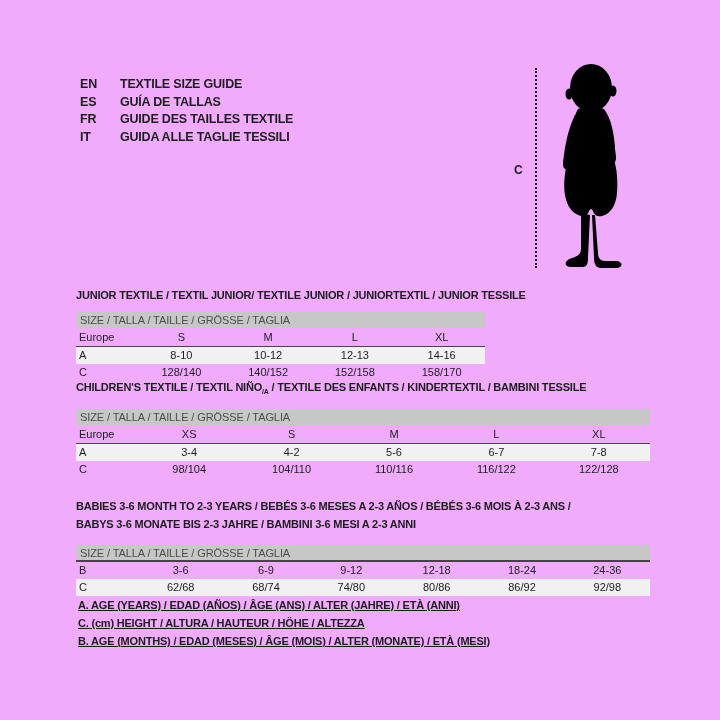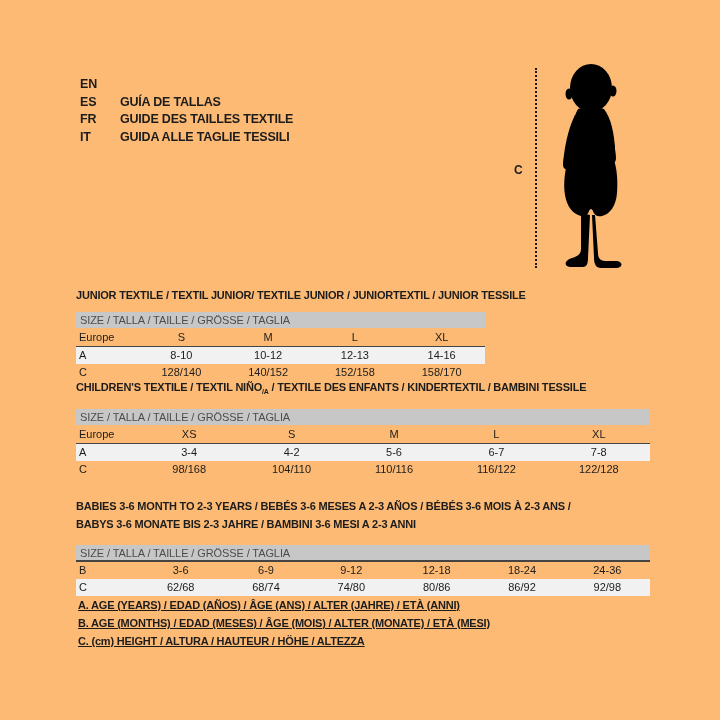--- a/index.html
+++ b/index.html
@@ -1,17 +1,17 @@
 <!DOCTYPE html>
 <html><head>
 <meta charset="utf-8">
 <style>
   html,body{margin:0;padding:0;background:#fff;}
   #page{
-    position:relative;width:720px;height:720px;background:#fdba74;
+    position:relative;width:720px;height:720px;background:#f0abfc;
     font-family:"Liberation Sans", sans-serif;color:#1c1c1c;overflow:hidden;
   }
   
   #lang-list{position:absolute;left:80px;top:76px;}
   .lang-row{display:flex;height:17.5px;line-height:17.5px;font-size:12.5px;font-weight:bold;letter-spacing:-0.2px;}
   .lang-code{width:40px;}
   
   #measure-line{position:absolute;left:535px;top:68px;height:200px;width:0;border-left:2px dotted #1a1a1a;}
   #measure-label{position:absolute;left:514px;top:163px;font-size:12px;font-weight:bold;}
   #silhouette{position:absolute;left:545px;top:63px;width:92px;height:205px;}
@@ -40,20 +40,21 @@
   .footnote{font-size:11px;font-weight:bold;letter-spacing:-0.2px;line-height:18px;white-space:nowrap;text-decoration:underline;}
 </style>
 </head>
 <body>
 
 <div id="page">
 
   <div id="lang-list">
     <div class="lang-row">
       <span class="lang-code">EN</span>
+      <span class="lang-label">TEXTILE SIZE GUIDE</span>
     </div>
     <div class="lang-row">
       <span class="lang-code">ES</span>
       <span class="lang-label">GUÍA DE TALLAS</span>
     </div>
     <div class="lang-row">
       <span class="lang-code">FR</span>
       <span class="lang-label">GUIDE DES TAILLES TEXTILE</span>
     </div>
     <div class="lang-row">
@@ -118,21 +119,21 @@
     <div class="grid-row alt cols5">
       <span class="cell lbl">A</span>
       <span class="cell">3-4</span>
       <span class="cell">4-2</span>
       <span class="cell">5-6</span>
       <span class="cell">6-7</span>
       <span class="cell">7-8</span>
     </div>
     <div class="grid-row cols5">
       <span class="cell lbl">C</span>
-      <span class="cell">98/168</span>
+      <span class="cell">98/104</span>
       <span class="cell">104/110</span>
       <span class="cell">110/116</span>
       <span class="cell">116/122</span>
       <span class="cell">122/128</span>
     </div>
   </div>
 
   <div class="size-table" id="table-3">
     <div class="tbl-title">BABIES 3-6 MONTH TO 2-3 YEARS / BEBÉS 3-6 MESES A 2-3 AÑOS / BÉBÉS 3-6 MOIS À 2-3 ANS /</div>
     <div class="tbl-title">BABYS 3-6 MONATE BIS 2-3 JAHRE / BAMBINI 3-6 MESI A 2-3 ANNI</div>
@@ -152,17 +153,17 @@
       <span class="cell">68/74</span>
       <span class="cell">74/80</span>
       <span class="cell">80/86</span>
       <span class="cell">86/92</span>
       <span class="cell">92/98</span>
     </div>
   </div>
 
   <div id="footnotes">
     <div class="footnote">A. AGE (YEARS) / EDAD (AÑOS) / ÂGE (ANS) / ALTER (JAHRE) / ETÀ (ANNI)</div>
+    <div class="footnote">C. (cm) HEIGHT / ALTURA / HAUTEUR / HÖHE / ALTEZZA</div>
     <div class="footnote">B. AGE (MONTHS) / EDAD (MESES) / ÂGE (MOIS) / ALTER (MONATE) / ETÀ (MESI)</div>
-    <div class="footnote">C. (cm) HEIGHT / ALTURA / HAUTEUR / HÖHE / ALTEZZA</div>
   </div>
 
 </div>
 
 </body></html>

